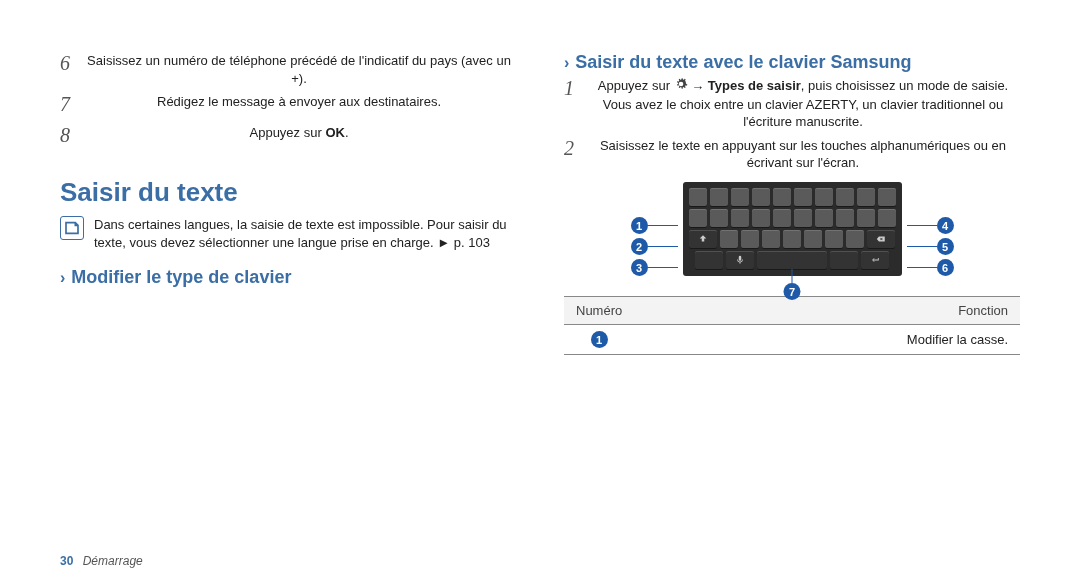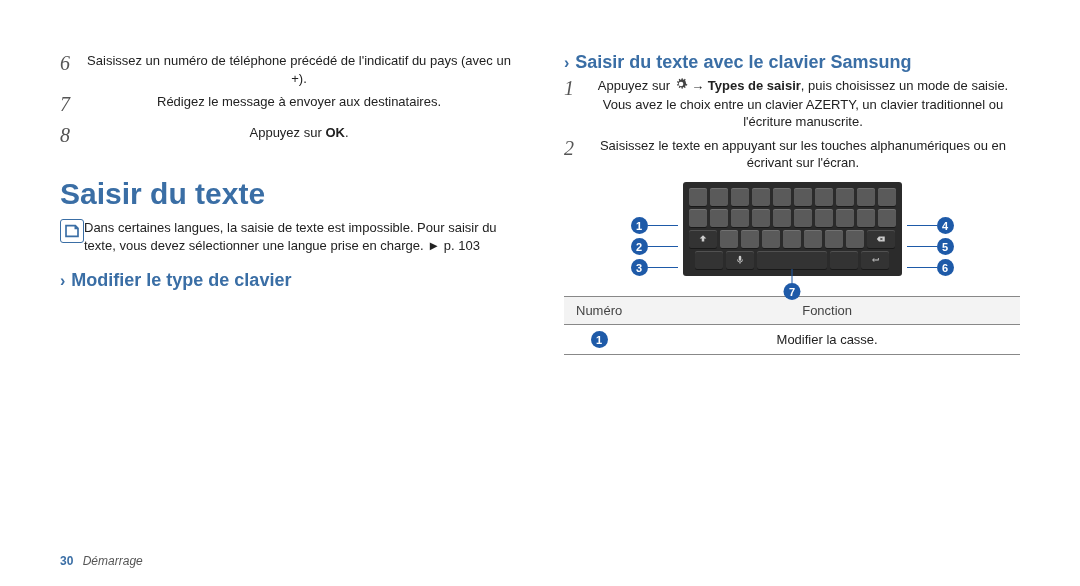--- a/index.html
+++ b/index.html
@@ -35,30 +35,30 @@
     font-size: 20px;
     color: #555;
     width: 22px;
     flex-shrink: 0;
     text-align: left;
     margin-top: -2px;
   }
   .step-text { flex: 1; text-align: center; }
   h1.section-title {
     color: #3a6ea5;
-    font-size: 30px;
+    font-size: 26px;
     font-weight: bold;
     margin-top: 28px;
     margin-bottom: 6px;
   }
   .para { line-height: 1.35; margin-bottom: 6px; }
   .note-box {
     display: flex;
     align-items: flex-start;
-    gap: 0;
+    gap: 10px;
     margin-top: 8px;
     margin-bottom: 16px;
   }
   .note-icon {
     width: 24px; height: 24px;
     border: 1.5px solid #3a6ea5;
     border-radius: 3px;
     display: flex; align-items: center; justify-content: center;
     flex-shrink: 0;
   }
@@ -126,21 +126,21 @@
   .leader-r { width: 30px; }
   .bottom-callout { position: absolute; left: 50%; transform: translateX(-50%); bottom: -24px; display:flex; flex-direction:column; align-items:center; }
   .leader-v { width: 1.5px; height: 14px; background: #1e5aa8; }
   table.func {
     width: 100%;
     border-collapse: collapse;
     margin-top: 20px;
     font-size: 13px;
   }
   table.func th, table.func td {
-    text-align: center;
+    text-align: right;
     padding: 6px 12px;
     border-top: 1px solid #888;
     border-bottom: 1px solid #888;
   }
   table.func th { color: #444; font-weight: normal; background: #f3f3f3; }
   .td-num { width: 70px; text-align: center; }
   .footer {
     position: absolute;
     left: 60px;
     bottom: 18px;

